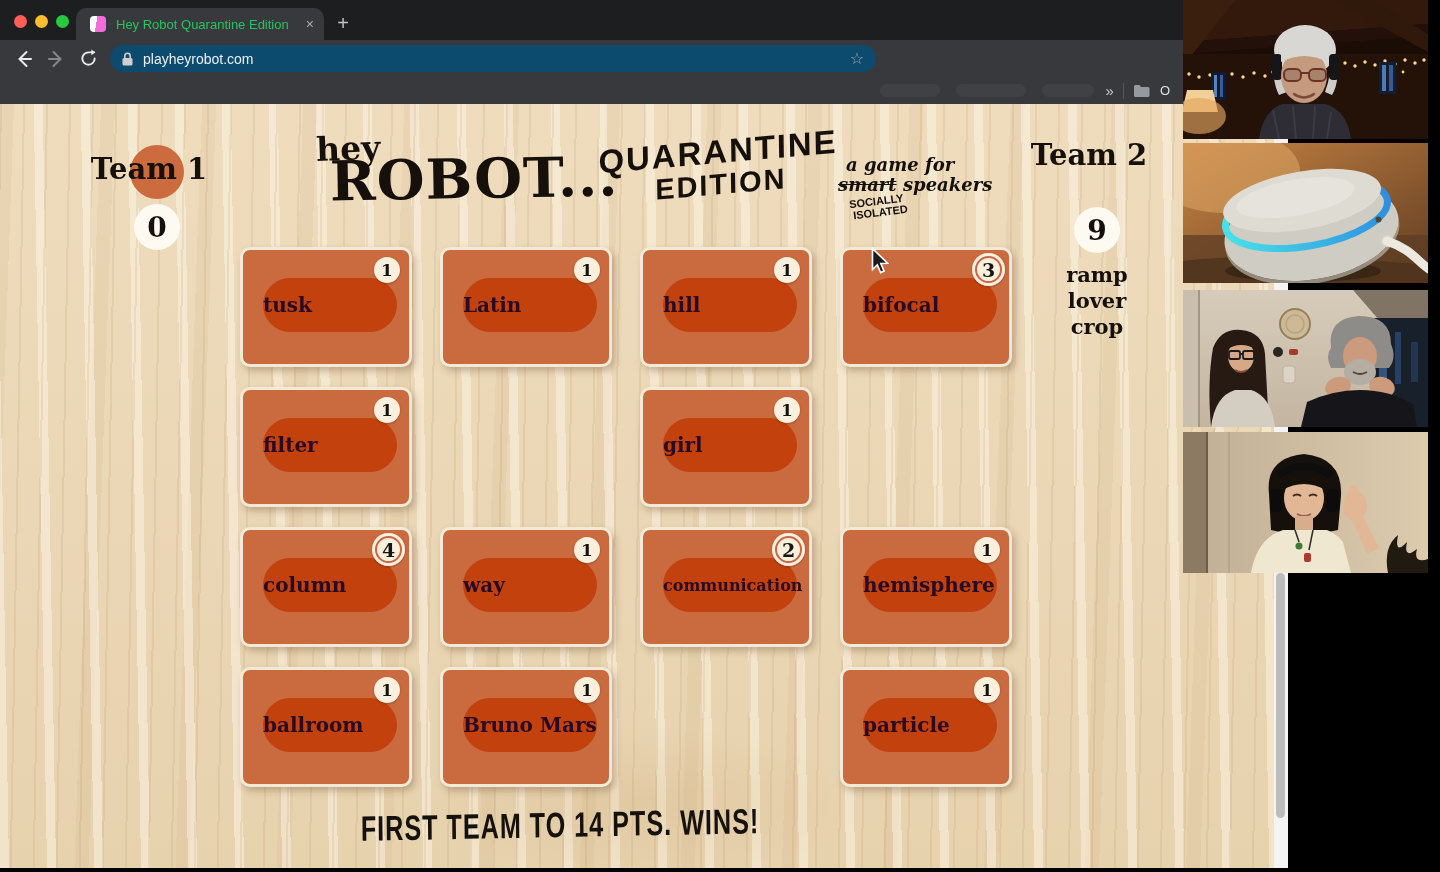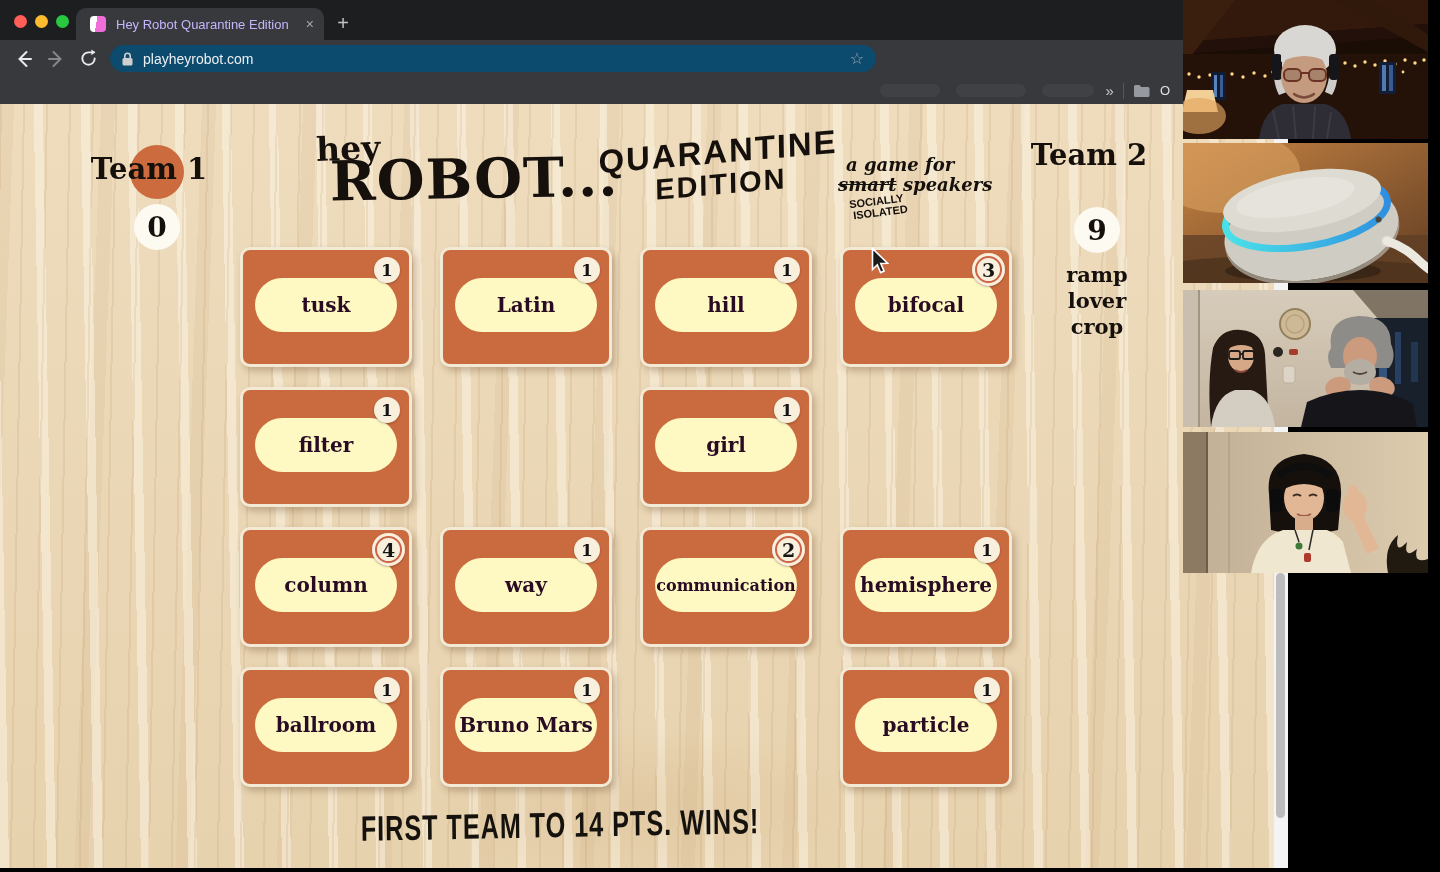--- a/index.html
+++ b/index.html
@@ -12,21 +12,21 @@
 
   .tabstrip { position:absolute; left:0; top:0; width:100%; height:40px; background:#1d1e20; }
   .lights { position:absolute; left:14px; top:15px; display:flex; gap:8px; }
   .light { width:13px; height:13px; border-radius:50%; }
   .light.red{ background:#ff5f57; } .light.yellow{ background:#febc2e; } .light.green{ background:#28c840; }
 
   .tab { position:absolute; left:76px; top:8px; width:248px; height:32px; background:#38393c;
          border-radius:10px 10px 0 0; display:flex; align-items:center; padding:0 10px 0 14px; }
   .favicon { width:16px; height:16px; border-radius:4px; flex:0 0 auto;
              background:linear-gradient(100deg,#ffffff 40%,#ef6ed8 40%); }
-  .tab-title { color:#c4b5fd; font-size:13px; margin-left:10px; white-space:nowrap; overflow:hidden;
+  .tab-title { color:#22c55e; font-size:13px; margin-left:10px; white-space:nowrap; overflow:hidden;
                text-overflow:ellipsis; flex:1; }
   .tab-close { color:#a5a8ac; font-size:14px; margin-left:6px; cursor:default; }
   .newtab { position:absolute; left:330px; top:10px; width:26px; height:26px; color:#c0c2c5;
             font-size:20px; line-height:26px; text-align:center; }
 
   .toolbar { position:absolute; left:0; top:40px; width:100%; height:37px; background:#38393c;
              display:flex; align-items:center; }
   .navicon { width:32px; height:28px; display:flex; align-items:center; justify-content:center; }
   .toolbar svg { display:block; }
   .urlbar { position:relative; margin-left:6px; width:766px; height:27px; background:#0c4a6e;
@@ -67,22 +67,22 @@
   .logo-q2 { position:absolute; left:655px; top:64px; font-size:29px; font-weight:bold; letter-spacing:2px;
              transform:rotate(-5deg) skewX(-4deg); color:#15100c; }
   .tagline { position:absolute; font-style:italic; color:#15100c; }
   .tag1 { left:846px; top:50px; font-size:18px; }
   .tag2 { left:838px; top:70px; font-size:18px; }
   .tag3 { left:849px; top:91px;  font-size:11px; font-weight:bold; font-style:normal; transform:rotate(-7deg); }
   .tag4 { left:853px; top:102px; font-size:11px; font-weight:bold; font-style:normal; transform:rotate(-7deg); }
 
   .card { position:absolute; width:172px; height:120px; background:#c96a3f; border:3px solid #f3ead6;
           border-radius:10px; box-shadow:3px 4px 7px rgba(120,90,60,.38); }
-  .pill { position:absolute; left:12px; right:12px; top:28px; height:54px; border-radius:27px;
-          background:#fef9c3; display:flex; align-items:center; justify-content:center; }
+  .pill { position:absolute; left:20px; right:12px; top:28px; height:54px; border-radius:27px;
+          background:#c2410c; display:flex; align-items:center; justify-content:flex-start; }
   .pill span { font-family:"DejaVu Serif","Liberation Serif",serif; font-weight:bold; font-size:20px; color:#2a0b24; }
   .pill span.small { font-size:16px; }
   .badge { position:absolute; top:7px; right:9px; width:26px; height:26px; border-radius:50%;
            background:#f8f0dc; display:flex; align-items:center; justify-content:center;
            font-family:"DejaVu Serif","Liberation Serif",serif; font-weight:bold; font-size:17px; color:#151515;
            box-shadow:0 1px 2px rgba(0,0,0,.25); }
   .badge.ringed { top:3px; right:4px; width:33px; height:33px; font-size:19px;
            box-shadow:inset 0 0 0 3px #f8f0dc, inset 0 0 0 5px #cd6347, 0 1px 2px rgba(0,0,0,.25); }
 
   .footer-note { position:absolute; left:230px; top:706px; width:660px; text-align:center;

